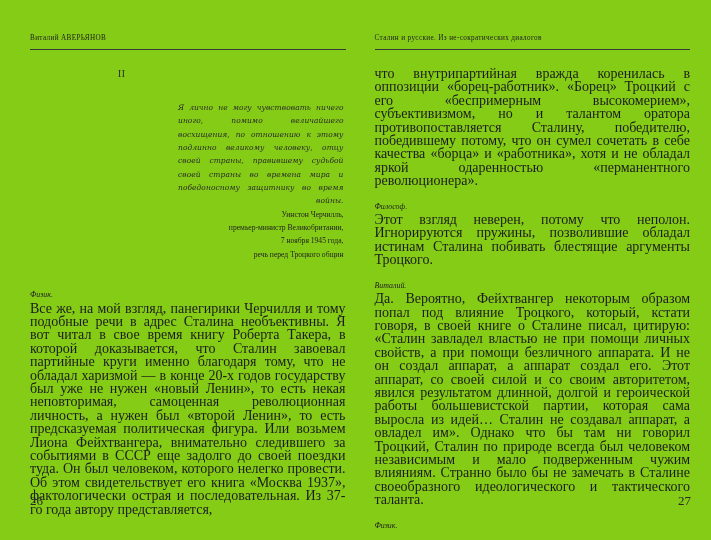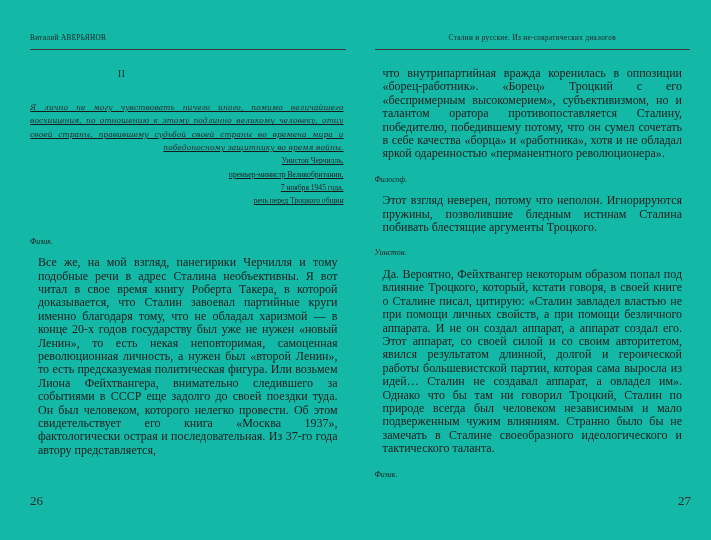--- a/index.html
+++ b/index.html
@@ -11,21 +11,21 @@
     width: 711px;
     height: 540px;
     font-family: "Liberation Serif", "DejaVu Serif", serif;
     color: #1a1a1a;
     overflow: hidden;
   }
   .spread {
     position: relative;
     width: 711px;
     height: 540px;
-    background: #14b8a6;
+    background: #84cc16;
     display: flex;
   }
   .page {
     position: relative;
     width: 355.5px;
     height: 540px;
     box-sizing: border-box;
   }
   .page-left  { padding: 34px 10px 0 30px; }
   .page-right { padding: 34px 21px 0 19px; }
@@ -33,44 +33,44 @@
   
   .running-head {
     font-size: 7.2px;
     letter-spacing: 0.35px;
     color: #232323;
     line-height: 1.2;
     height: 11px;
     white-space: nowrap;
   }
   .rh-left  { text-align: left; }
-  .rh-right { text-align: center; }
+  .rh-right { text-align: left; }
   .head-rule {
     height: 1px;
     background: #3a3a3a;
     margin-top: 4px;
     margin-bottom: 0px;
   }
 
   
   .section-number {
     font-size: 9.5px;
     text-align: center;
     margin-top: 19px;
     margin-left: -132px;
     color: #262626;
     letter-spacing: 0.5px;
   }
 
   
   .epigraph {
     margin-top: 22px;
+    margin-left: 148px;
     margin-right: 2px;
     text-align: right;
-    text-decoration: underline;
   }
   .epigraph-text {
     font-style: italic;
     font-family: "DejaVu Serif", "Liberation Serif", serif;
     font-size: 7.5px;
     line-height: 13.35px;
     color: #2a2a2a;
     text-align: justify;
     text-align-last: right;
     letter-spacing: 0.05px;
@@ -86,27 +86,27 @@
   
   .speaker {
     font-style: italic;
     font-size: 7.9px;
     line-height: 13.4px;
     color: #222222;
     margin-top: 12px;
   }
   .speaker.first { margin-top: 27px; }
   .para {
-    font-size: 12px;
+    font-size: 14px;
     line-height: 13.4px;
     color: #1c1c1c;
     text-align: justify;
     text-align-last: left;
     letter-spacing: 0.0px;
-    margin: 8px;
+    margin: 0;
   }
 
   
   .folio {
     position: absolute;
     bottom: 31px;
     font-size: 13px;
     color: #2a2a2a;
   }
   .folio-left  { left: 30px; }
@@ -141,23 +141,23 @@
   </div>
 
   <div class="page page-right">
 
     <div class="running-head rh-right">Сталин и русские. Из не-сократических диалогов</div>
     <div class="head-rule"></div>
 
     <p class="para" style="margin-top:17px;">что внутрипартийная вражда коренилась в оппозиции «борец-работник». «Борец» Троцкий с его «беспримерным высокомерием», субъективизмом, но и талантом оратора противопоставляется Сталину, победителю, победившему потому, что он сумел сочетать в себе качества «борца» и «работника», хотя и не обладал яркой одаренностью «перманентного революционера».</p>
 
     <div class="speaker">Философ.</div>
-    <p class="para">Этот взгляд неверен, потому что неполон. Игнорируются пружины, позволившие бледным истинам Сталина побивать блестящие аргументы Троцкого.</p>
+    <p class="para">Этот взгляд неверен, потому что неполон. Игнорируются пружины, позволившие обладал истинам Сталина побивать блестящие аргументы Троцкого.</p>
 
-    <div class="speaker">Уинстон.</div>
+    <div class="speaker">Виталий.</div>
     <p class="para">Да. Вероятно, Фейхтвангер некоторым образом попал под влияние Троцкого, который, кстати говоря, в своей книге о Сталине писал, цитирую: «Сталин завладел властью не при помощи личных свойств, а при помощи безличного аппарата. И не он создал аппарат, а аппарат создал его. Этот аппарат, со своей силой и со своим авторитетом, явился результатом длинной, долгой и героической работы большевистской партии, которая сама выросла из идей… Сталин не создавал аппарат, а овладел им». Однако что бы там ни говорил Троцкий, Сталин по природе всегда был человеком независимым и мало подверженным чужим влияниям. Странно было бы не замечать в Сталине своеобразного идеологического и тактического таланта.</p>
 
     <div class="speaker">Физик.</div>
 
     <div class="folio folio-right">27</div>
   </div>
 
 </div>
 
 </body></html>

